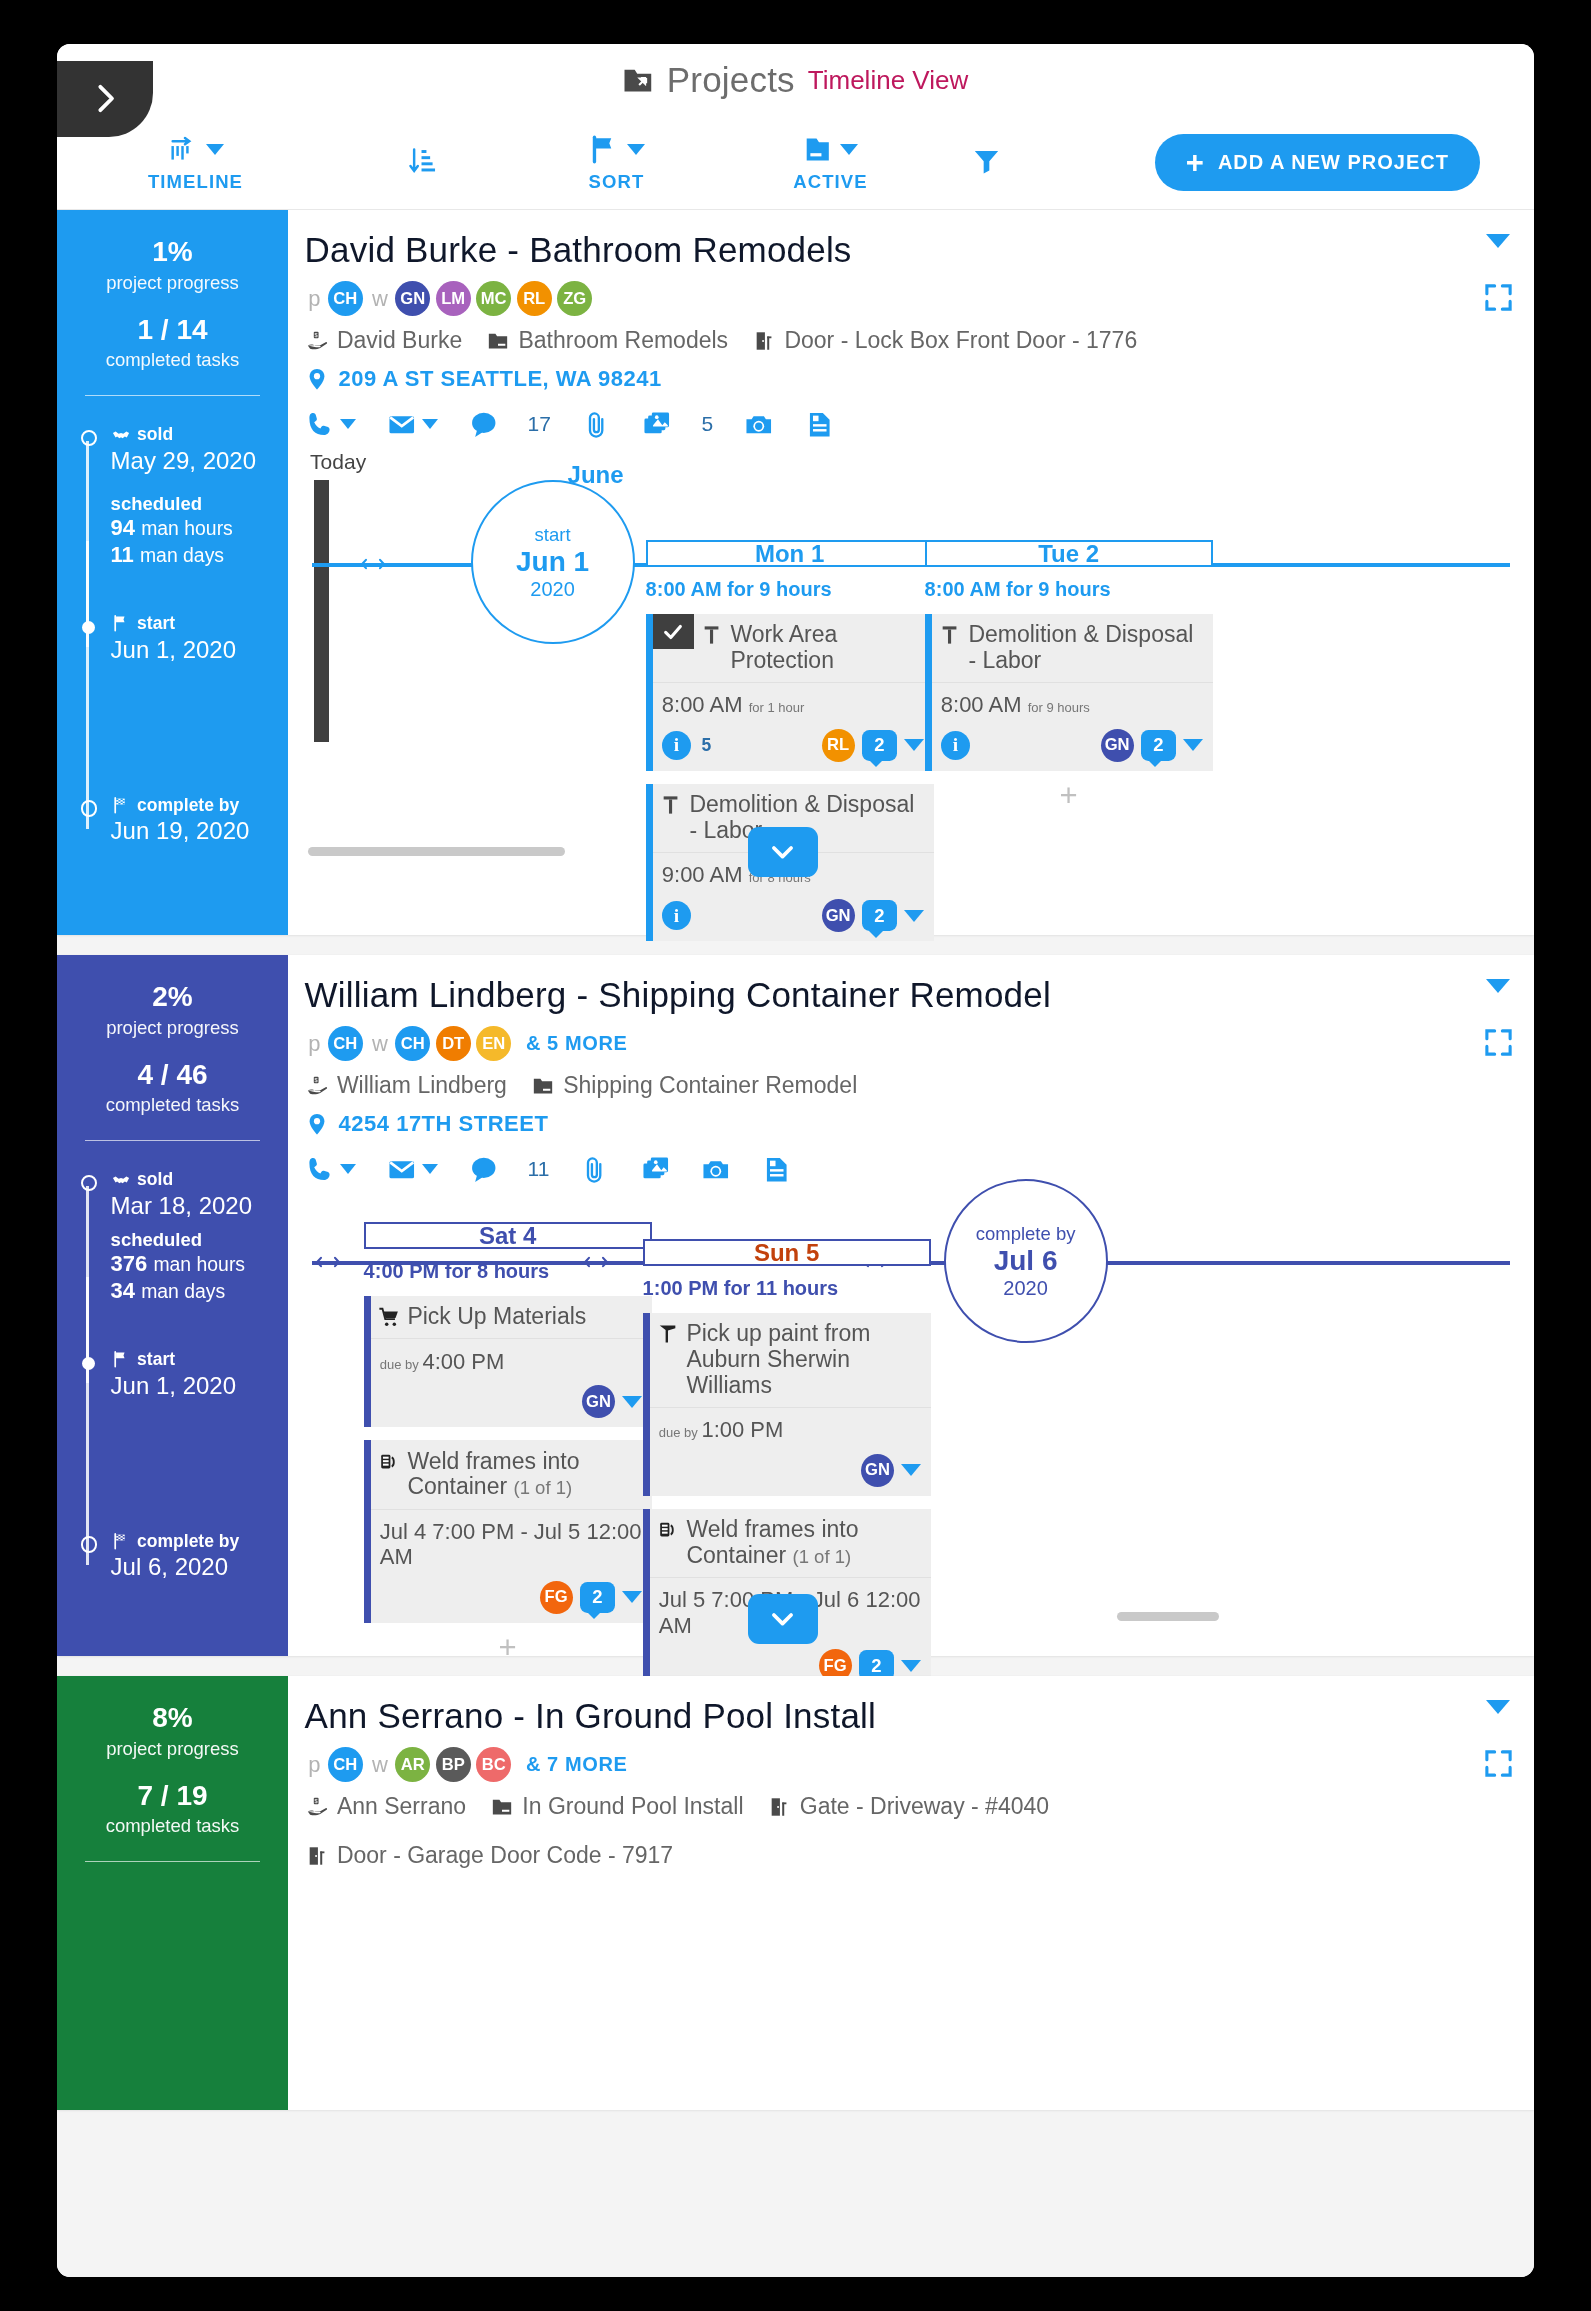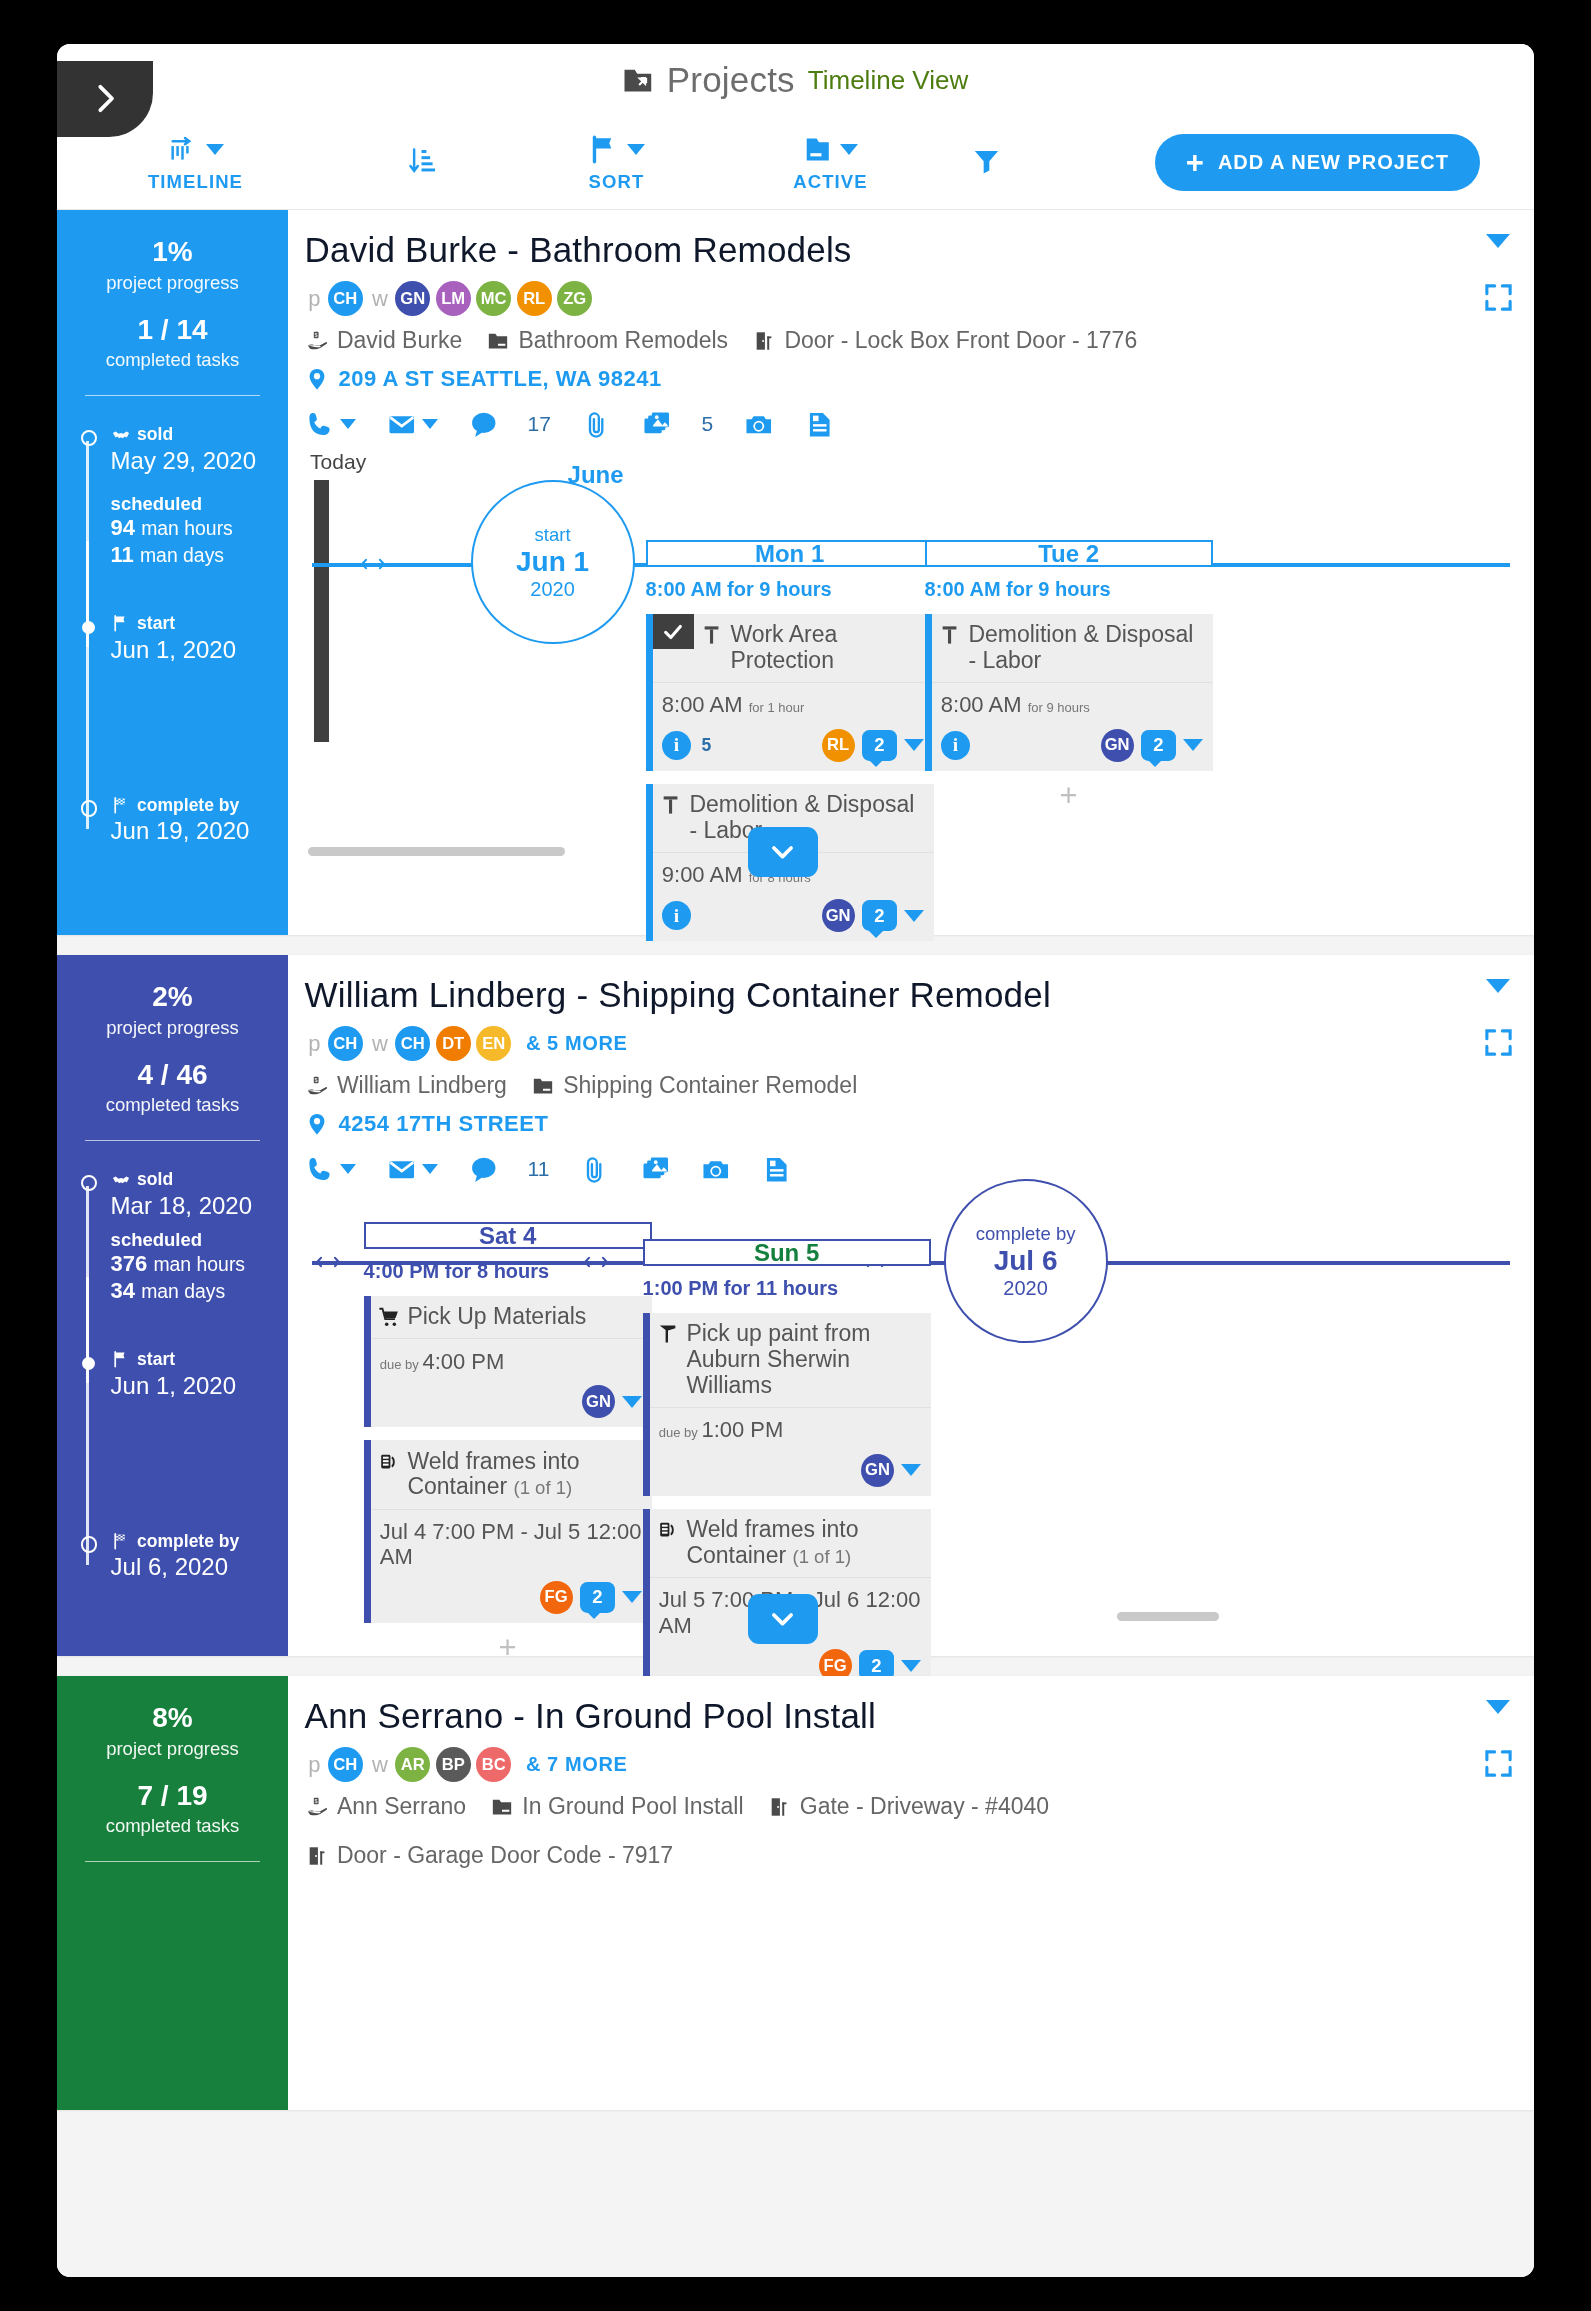--- a/index.html
+++ b/index.html
@@ -40,21 +40,21 @@
     height: 72px;
     background: #ffffff;
     display: flex; align-items: center; justify-content: center;
     gap: 13px;
   }
   #app-header .folder-ico { width: 31px; height: 28px; }
   #app-header .h-title {
     font-size: 35px; color: #6d6d6d; font-weight: 400; letter-spacing: 0.2px;
   }
   #app-header .h-sub {
-    font-size: 26px; color: #4d7c0f; font-weight: 400;
+    font-size: 26px; color: #be185d; font-weight: 400;
   }
   
   #toolbar {
     position: relative;
     height: 94px;
     background: #ffffff;
     border-bottom: 1.8px solid #e8e8e8;
     display: flex; align-items: center;
     padding: 0 41px 0 83px;
   }
@@ -848,21 +848,21 @@
 
             <span class="grow"></span>
             <span class="av" style="background:#f2660d;width:33px;height:33px;flex:0 0 33px">FG</span>
             <span class="bub">2</span>
             <span class="tcaret"></span>
           </div>
         </div>
                 <div class="plus-add" style="margin-top:9.2px">+</div>
               </div>
               <div class="day-col" style="left:338px;top:44px;width:288px">
-        <div class="day-hdr" style="border-color:#3f4fae;color:#15803d">Sun 5</div>
+        <div class="day-hdr" style="border-color:#3f4fae;color:#c2410c">Sun 5</div>
         <div class="day-time" style="color:#3f4fae">1:00 PM for 11 hours</div>
                 <div class="task" style="border-left-color:#3f4fae">
           <div class="t-head">
 
             <span style="display:inline-flex;flex:0 0 auto;margin-top:1.8px">
                       <svg width="22" height="22" viewBox="0 0 24 24">
                         <path d="M3 2.6 h17 v3.2 l-8 2.4 v13 h-2.6 v-13.6 Z" fill="#222"></path>
                       </svg>
                     </span>
             <span class="t-name">Pick up paint from Auburn Sherwin Williams</span>

